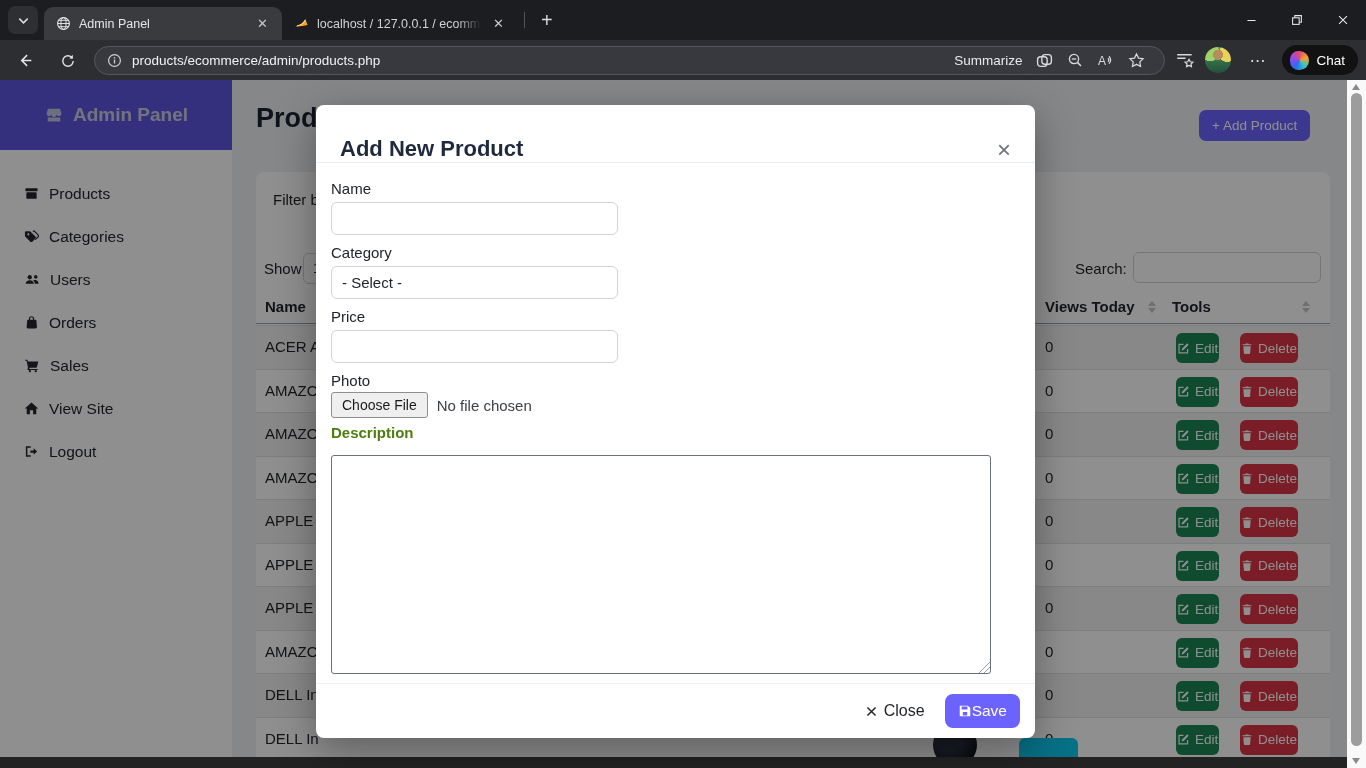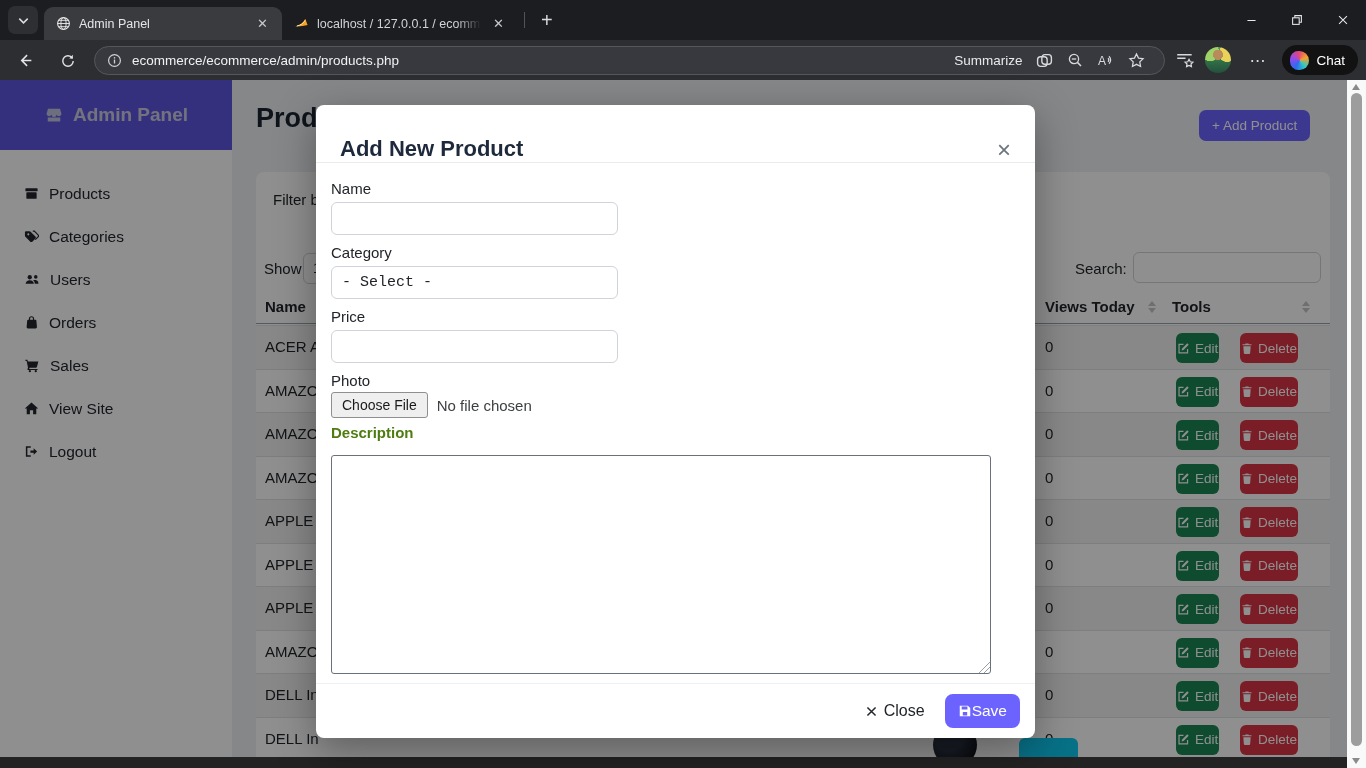--- a/index.html
+++ b/index.html
@@ -120,21 +120,21 @@
     border-bottom:1px solid #e9ecef; }
   .modal-title { font-size:22px; font-weight:bold; color:#1e2a3c; }
   .modal-x { font-size:24px; color:#6c757d; line-height:1; background:none; border:none; }
   .modal-body { padding:17px 15px 0; }
   .fgroup { margin-bottom:9px; }
   .flabel { display:block; font-size:15px; color:#212529; margin-bottom:5px; }
   .flabel.bold { font-weight:bold; color:#4d7c0f; }
   .finput { width:287px; height:33px; border:1px solid #ced4da; border-radius:6px; background:#fff;
     font-size:15px; padding:0 10px; color:#212529; }
   .fselect { width:287px; height:33px; border:1px solid #ced4da; border-radius:6px; background:#fff;
-    font-size:15px; color:#212529; line-height:31px; padding-left:10px;font-family:Liberation Mono, monospace; }
+    font-size:15px; color:#212529; line-height:31px; padding-left:10px; }
   .filerow { display:flex; align-items:center; gap:9px; height:26px; }
   .filebtn { height:26px; padding:0 10px; background:#efefef; border:1px solid #8f8f8f; border-radius:3px;
     font-size:14px; color:#1a1a1a; }
   .filestatus { font-size:15px; color:#3d4043; }
   .ftextarea { width:660px; height:219px; border:1px solid #6b7178; border-radius:3px; resize:none;
     margin-top:9px; background:
     linear-gradient(135deg, transparent 0 49%, #9aa0a6 49% 52%, transparent 52% 60%, #9aa0a6 60% 63%, transparent 63% 71%, #9aa0a6 71% 74%, transparent 74%) no-repeat right bottom/11px 11px, #fff; }
   .modal-footer { position:absolute; left:0; bottom:0; width:100%; height:55px; border-top:1px solid #edf0f2;
     display:flex; align-items:center; justify-content:flex-end; gap:20px; padding:0 15px; }
   .closebtn { background:none; border:none; font-size:16px; color:#212529; display:flex; align-items:center; gap:6px; }
@@ -202,21 +202,21 @@
           <path d="M13.2 8A5.2 5.2 0 1 1 8 2.8c1.9 0 3.5 1 4.5 2.5" stroke="#e3e4e6" stroke-width="1.4" fill="none"></path>
           <path d="M12.8 1.8v3.6H9.2z" fill="#e3e4e6"></path>
         </svg>
     </div>
     <div class="urlpill">
       <svg class="icon" width="15" height="15" viewBox="0 0 16 16">
           <circle cx="8" cy="8" r="6.3" fill="none" stroke="#cfcfd2" stroke-width="1.3"></circle>
           <rect x="7.3" y="7" width="1.4" height="4.2" fill="#cfcfd2"></rect>
           <rect x="7.3" y="4.4" width="1.4" height="1.5" fill="#cfcfd2"></rect>
         </svg>
-      <span class="urltext">ecommerce/ecommerce/admin/products.php</span>
+      <span class="urltext">products/ecommerce/admin/products.php</span>
       <span class="summarize">Summarize</span>
       <svg class="icon pill-ic" width="17" height="17" viewBox="0 0 16 16">
           <rect x="1.5" y="4.5" width="9" height="9" rx="2.8" fill="none" stroke="#d8d9db" stroke-width="1.3"></rect>
           <rect x="5.5" y="2.5" width="9" height="9" rx="2.8" fill="none" stroke="#d8d9db" stroke-width="1.3"></rect>
         </svg>
       <svg class="icon pill-ic" width="16" height="16" viewBox="0 0 16 16">
           <circle cx="7" cy="7" r="4.6" fill="none" stroke="#d8d9db" stroke-width="1.3"></circle>
           <path d="M4.8 7h4.4" stroke="#d8d9db" stroke-width="1.3"></path>
           <path d="M10.4 10.4L14 14" stroke="#d8d9db" stroke-width="1.5"></path>
         </svg>

